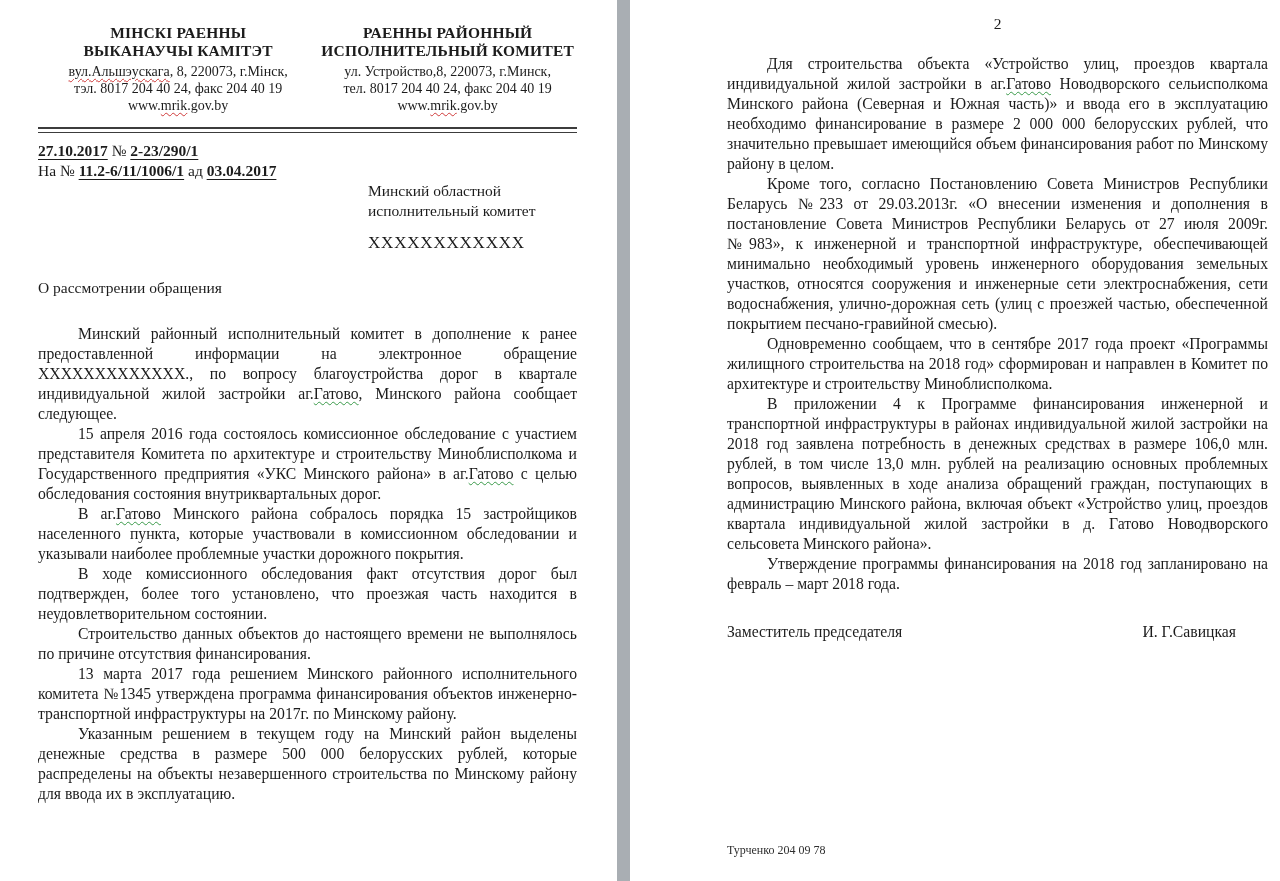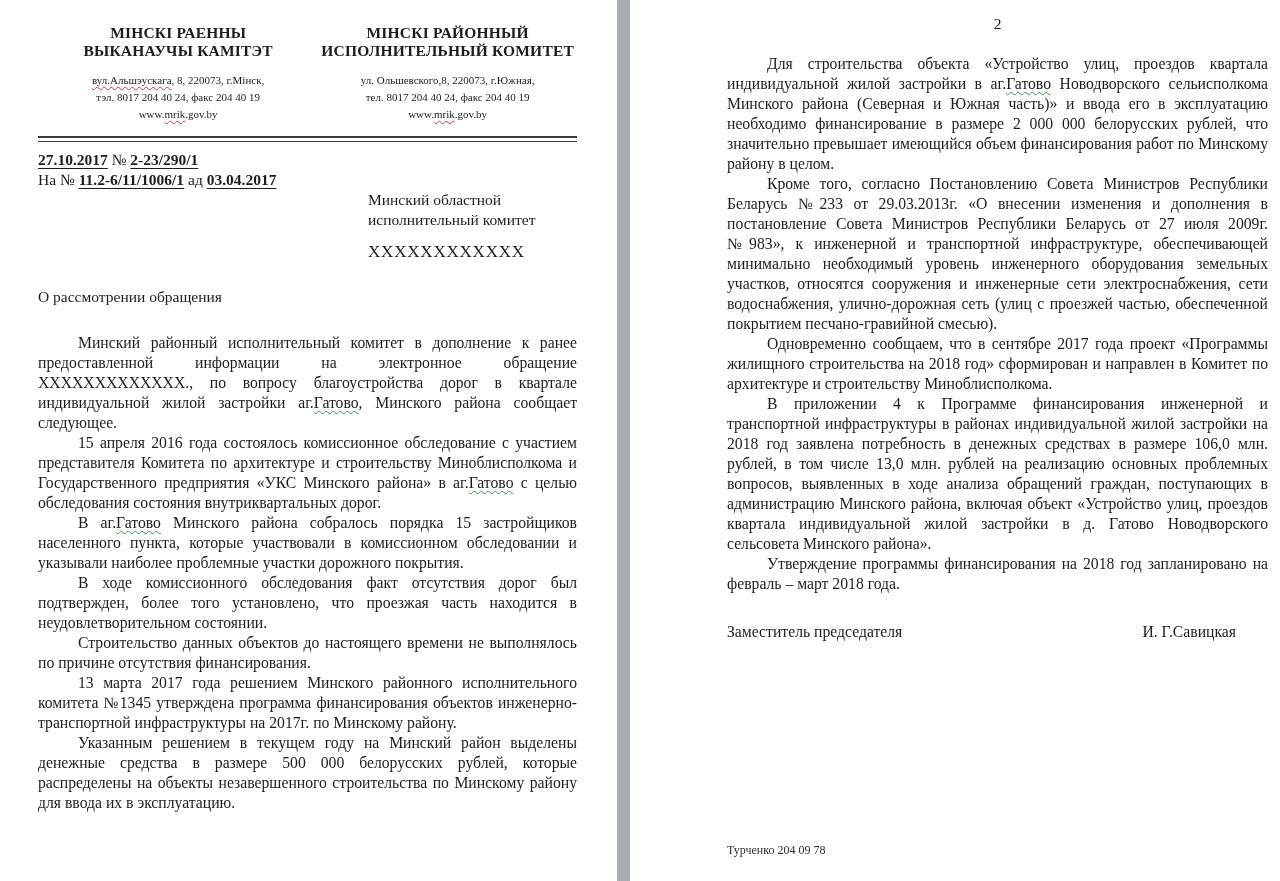--- a/index.html
+++ b/index.html
@@ -17,21 +17,21 @@
   .page-left  { left: 0;   width: 617px; padding: 24px 40px 0 38px; }
   .page-gap   { position: absolute; left: 617px; top: 0; width: 13px; height: 881px; background: #a9aeb3; }
   .page-right { left: 630px; width: 650px; padding: 14px 12px 0 97px; }
 
   
   .letterhead { display: flex; }
   .lh-col { text-align: center; }
   .lh-col.by { width: 52%; }
   .lh-col.ru { width: 48%; }
   .lh-title { font-weight: bold; font-size: 15.5px; line-height: 18px; letter-spacing: 0.2px; }
-  .lh-addr  { margin-top: 12px; font-size: 11px; line-height: 17px; }
+  .lh-addr  { margin-top: 3px; font-size: 14px; line-height: 17px; }
 
   .double-rule { margin-top: 13px; height: 3px; border-top: 2px solid #3c3c3c; border-bottom: 1px solid #3c3c3c; }
 
   .ref-block { margin-top: 8px; font-size: 15.5px; line-height: 20px; }
   .u { text-decoration: underline; text-underline-offset: 3px; font-weight: bold; }
 
   .recipient { margin-left: 330px; font-size: 15.5px; line-height: 20px; }
   .masked { margin-top: 12px; font-size: 17px; line-height: 20px; letter-spacing: 0.8px; }
 
   .subject { margin-top: 25px; font-size: 15.5px; line-height: 20px; }
@@ -61,25 +61,25 @@
           <div>ВЫКАНАУЧЫ КАМІТЭТ</div>
         </div>
         <div class="lh-addr">
           <div><span class="sp-red">вул.Альшэускага</span><span>, 8, 220073, г.Мінск,</span></div>
           <div>тэл. 8017 204 40 24, факс 204 40 19</div>
           <div><span>www.</span><span class="sp-red">mrik</span><span>.gov.by</span></div>
         </div>
       </div>
       <div class="lh-col ru">
         <div class="lh-title">
-          <div>МІНСКІ РАЙОННЫЙ</div>
+          <div>РАЕННЫ РАЙОННЫЙ</div>
           <div>ИСПОЛНИТЕЛЬНЫЙ КОМИТЕТ</div>
         </div>
         <div class="lh-addr">
-          <div>ул. Ольшевского,8, 220073, г.Южная,</div>
+          <div>ул. Устройство,8, 220073, г.Минск,</div>
           <div>тел. 8017 204 40 24, факс 204 40 19</div>
           <div><span>www.</span><span class="sp-red">mrik</span><span>.gov.by</span></div>
         </div>
       </div>
     </div>
 
     <div class="double-rule"></div>
 
     <div class="ref-block">
       <div><span class="u">27.10.2017</span><span> № </span><span class="u">2-23/290/1</span></div>

